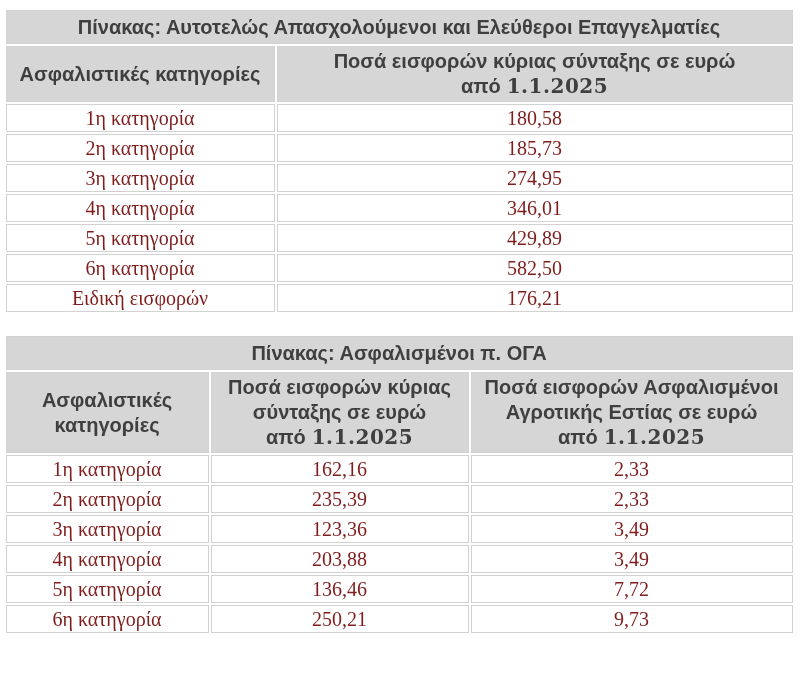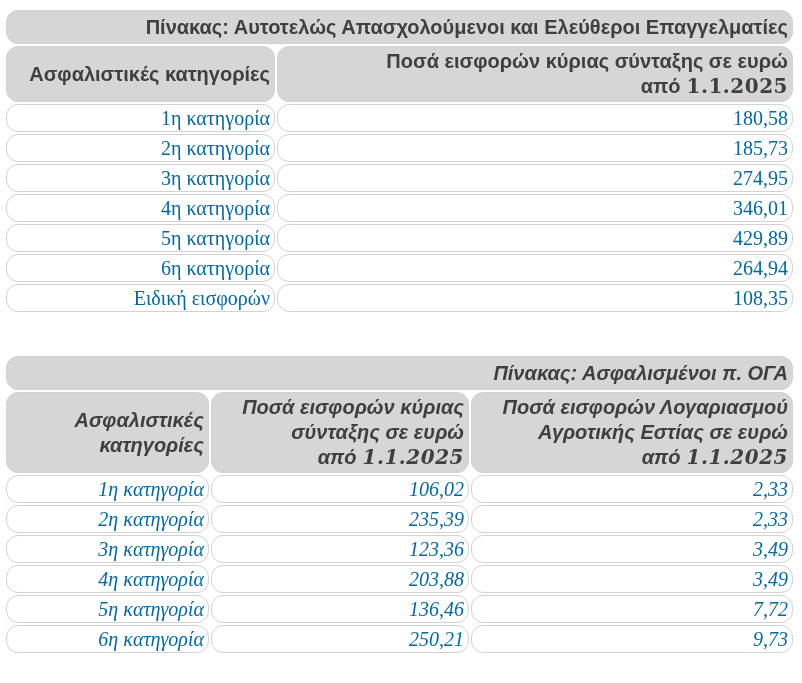--- a/index.html
+++ b/index.html
@@ -16,29 +16,27 @@
     overflow: hidden;
   }
   table.data-table {
     border-collapse: separate;
     border-spacing: 2px;
     table-layout: fixed;
     width: 791px;
     background: #ffffff;
   }
   table.data-table.second {
-    margin-top: 40px;
-    font-style: italic;
+    margin-top: 20px;
   }
   th, td {
     box-sizing: border-box;
     vertical-align: middle;
-    text-align: right;
+    text-align: center;
     overflow: hidden;
-    border-radius: 12px;
   }
   th {
     background: #d6d6d6;
     border: 1px solid #d2d2d2;
     font-family: "Liberation Sans", sans-serif;
     font-weight: bold;
     font-size: 20px;
     line-height: 25px;
     color: #3f3f3f;
     padding: 2px 4px 2px 3px;
@@ -47,21 +45,21 @@
     padding: 3px 4px 3px 3px;
     line-height: 26px;
   }
   td {
     background: #ffffff;
     border: 1px solid #d2d2d2;
     font-family: "Liberation Serif", serif;
     font-weight: normal;
     font-size: 20px;
     line-height: 24px;
-    color: #0369a1;
+    color: #7f1d1d;
     padding: 1px 4px 1px 3px;
   }
   .date {
     font-family: "DejaVu Serif", serif;
     font-weight: bold;
     margin-left: 0.3em;
     letter-spacing: 0.5px;
   }
   col.t1-c1 { width: 269px; }
   col.t2-c1 { width: 203px; }
@@ -104,25 +102,25 @@
     <tr>
       <td>4η κατηγορία</td>
       <td>346,01</td>
     </tr>
     <tr>
       <td>5η κατηγορία</td>
       <td>429,89</td>
     </tr>
     <tr>
       <td>6η κατηγορία</td>
-      <td>264,94</td>
+      <td>582,50</td>
     </tr>
     <tr>
       <td>Ειδική εισφορών</td>
-      <td>108,35</td>
+      <td>176,21</td>
     </tr>
   </tbody>
     </table>
 
   <table class="data-table second">
     <colgroup>
       <col class="t2-c1">
       <col class="t2-c2">
       <col>
     </colgroup>
@@ -131,26 +129,26 @@
       <th class="title-cell" colspan="3">Πίνακας: Ασφαλισμένοι π. ΟΓΑ</th>
     </tr>
     <tr>
       <th>
         <span>Ασφαλιστικές κατηγορίες</span>
       </th>
       <th>
         <span>Ποσά εισφορών κύριας σύνταξης σε ευρώ από</span><span class="date">1.1.2025</span>
       </th>
       <th>
-        <span>Ποσά εισφορών Λογαριασμού Αγροτικής Εστίας σε ευρώ από</span><span class="date">1.1.2025</span>
+        <span>Ποσά εισφορών Ασφαλισμένοι Αγροτικής Εστίας σε ευρώ από</span><span class="date">1.1.2025</span>
       </th>
     </tr>
     <tr>
       <td>1η κατηγορία</td>
-      <td>106,02</td>
+      <td>162,16</td>
       <td>2,33</td>
     </tr>
     <tr>
       <td>2η κατηγορία</td>
       <td>235,39</td>
       <td>2,33</td>
     </tr>
     <tr>
       <td>3η κατηγορία</td>
       <td>123,36</td>

